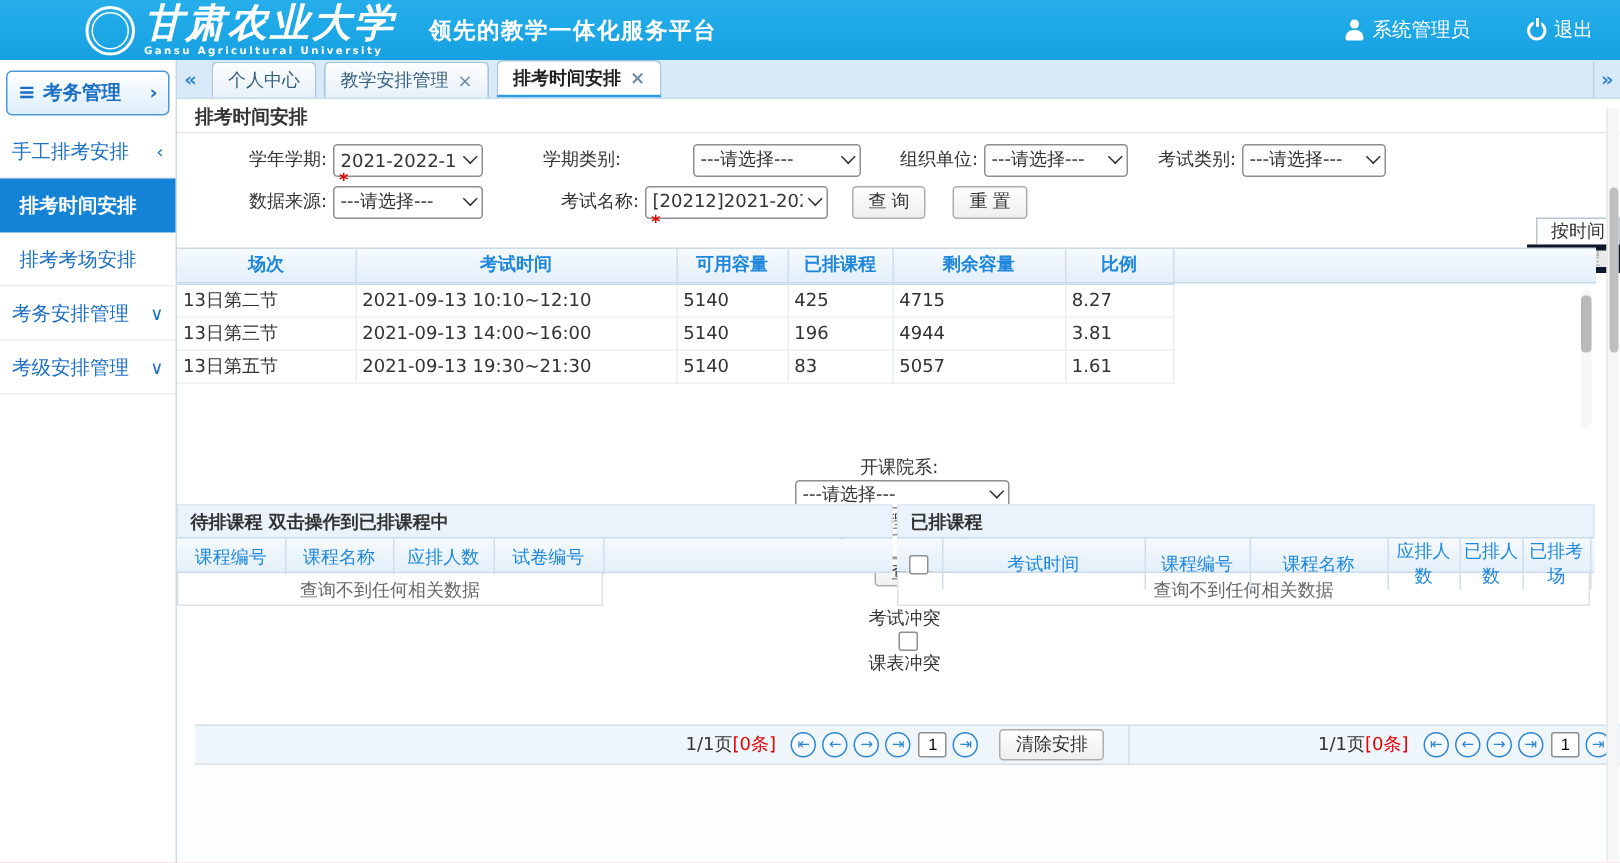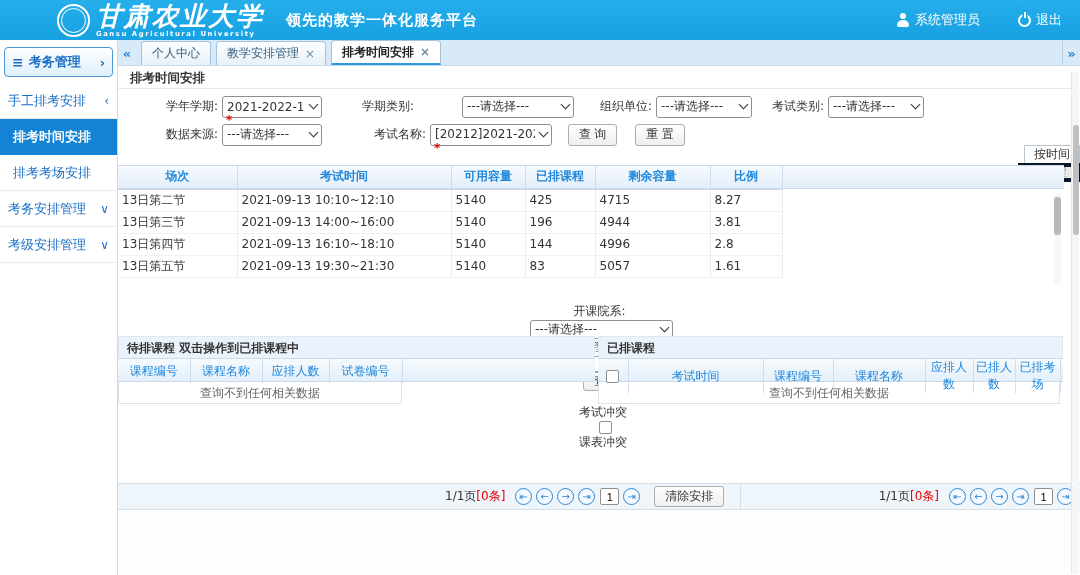--- a/index.html
+++ b/index.html
@@ -127,21 +127,21 @@
   .sched-tbl col:nth-child(5){width:48px;} .sched-tbl col:nth-child(6){width:42px;}
   .sched-tbl col:nth-child(7){width:45px;}
   .th-check { text-align:center; }
   .th-check .ckbox { margin:0 auto; }
   .nodata { height:22px; line-height:22px; text-align:center; color:#666; background:#fff;
     border:1px solid #e2e2e2; border-top:none; }
   .nodata-left { width:284px; }
   .nodata-right { width:462px; }
 
   
-  .pagebar { position:absolute; left:0; right:0; top:417px; height:27px; background:#eef5fb;
+  .pagebar { position:absolute; left:12px; right:0; top:417px; height:27px; background:#eef5fb;
     border-top:1px solid #d7dee5; border-bottom:1px solid #d7dee5; display:flex; align-items:center; }
   .pg { display:flex; align-items:center; }
   .pg-info { color:#333; } .pg-count { color:#e60000; margin-right:6px; }
   .pg-btn { width:17px; height:17px; border:1px solid #2e86d3; border-radius:50%; color:#2e86d3;
     display:flex; align-items:center; justify-content:center; font-size:10px; margin-left:4px; cursor:pointer;
     background:#f4faff; }
   .pg-input { width:19px; height:17px; border:1px solid #8f8f8f; border-radius:2px; text-align:center;
     font-size:11px; margin-left:5px; }
   .pg-left { margin-left:327px; }
   .clear-btn { margin-left:14px; height:21px; }
@@ -319,28 +319,20 @@
                 </tr>
                 <tr>
                   <td>13日第三节</td>
                   <td>2021-09-13 14:00~16:00</td>
                   <td>5140</td>
                   <td>196</td>
                   <td>4944</td>
                   <td>3.81</td>
                 </tr>
                 <tr>
-                  <td>13日第四节</td>
-                  <td>2021-09-13 16:10~18:10</td>
-                  <td>5140</td>
-                  <td>144</td>
-                  <td>4996</td>
-                  <td>2.8</td>
-                </tr>
-                <tr>
                   <td>13日第五节</td>
                   <td>2021-09-13 19:30~21:30</td>
                   <td>5140</td>
                   <td>83</td>
                   <td>5057</td>
                   <td>1.61</td>
                 </tr>
               </tbody>
           </table>
           <div class="inner-scroll">

